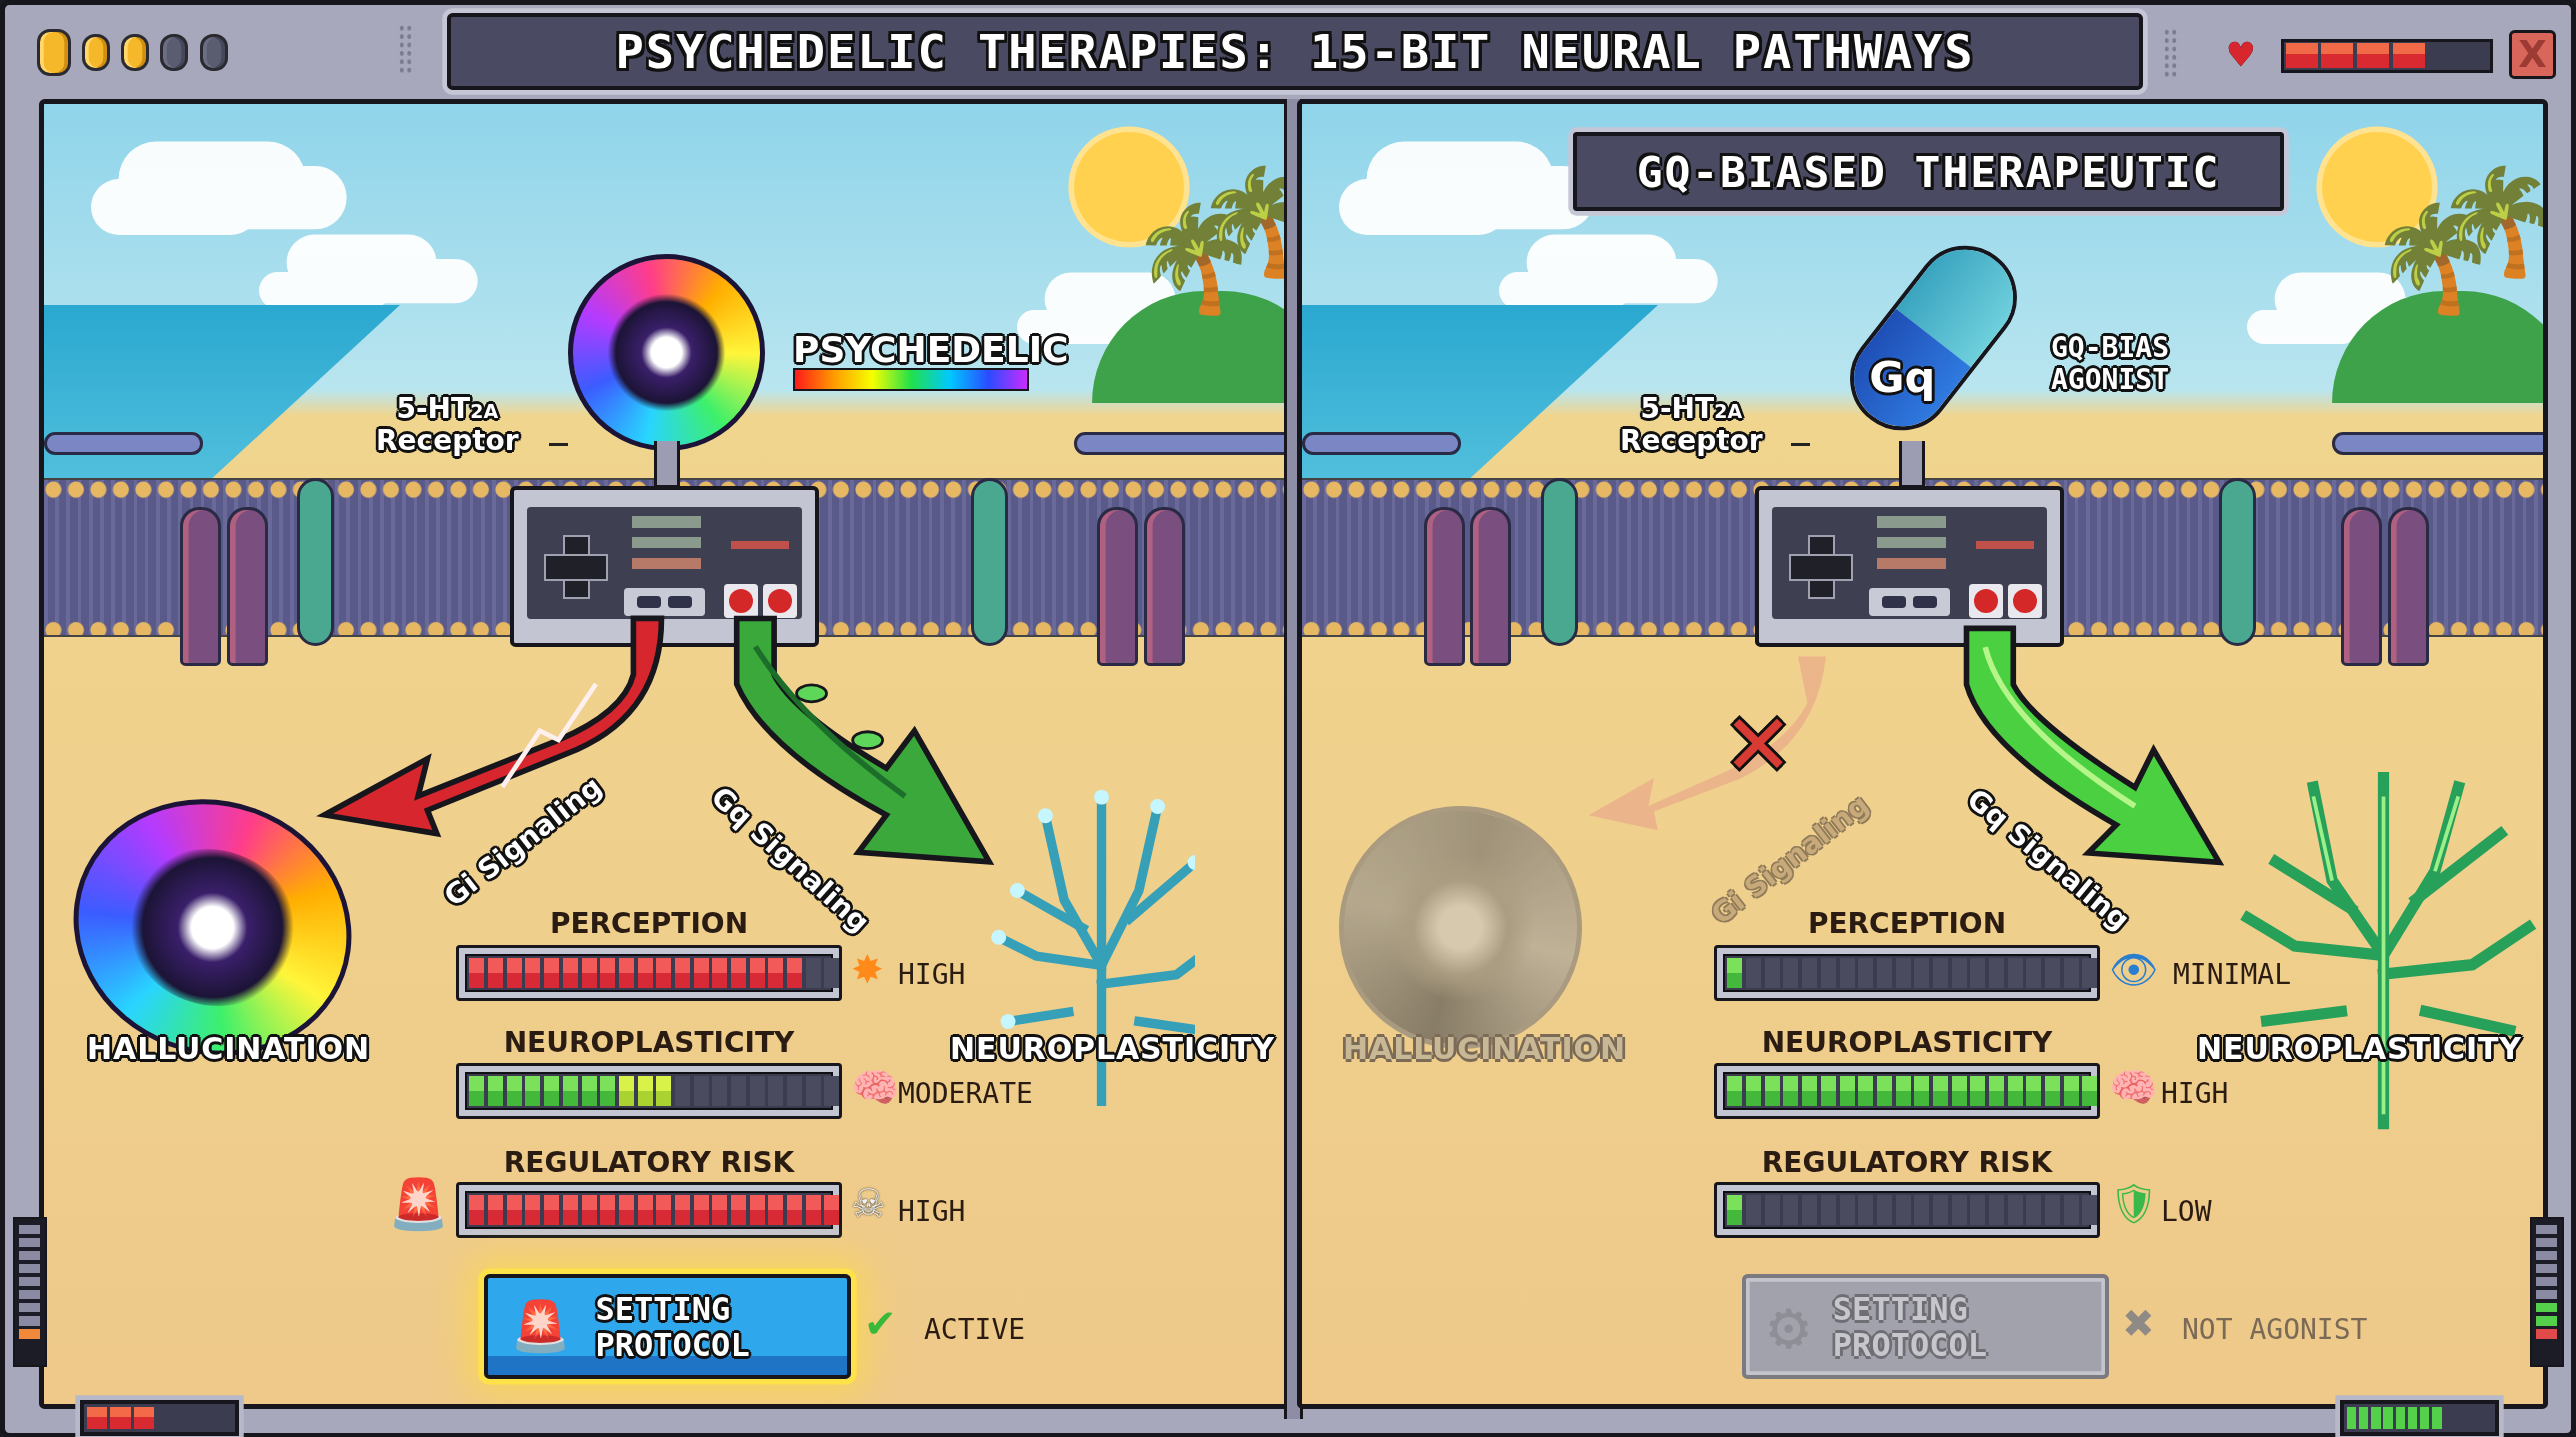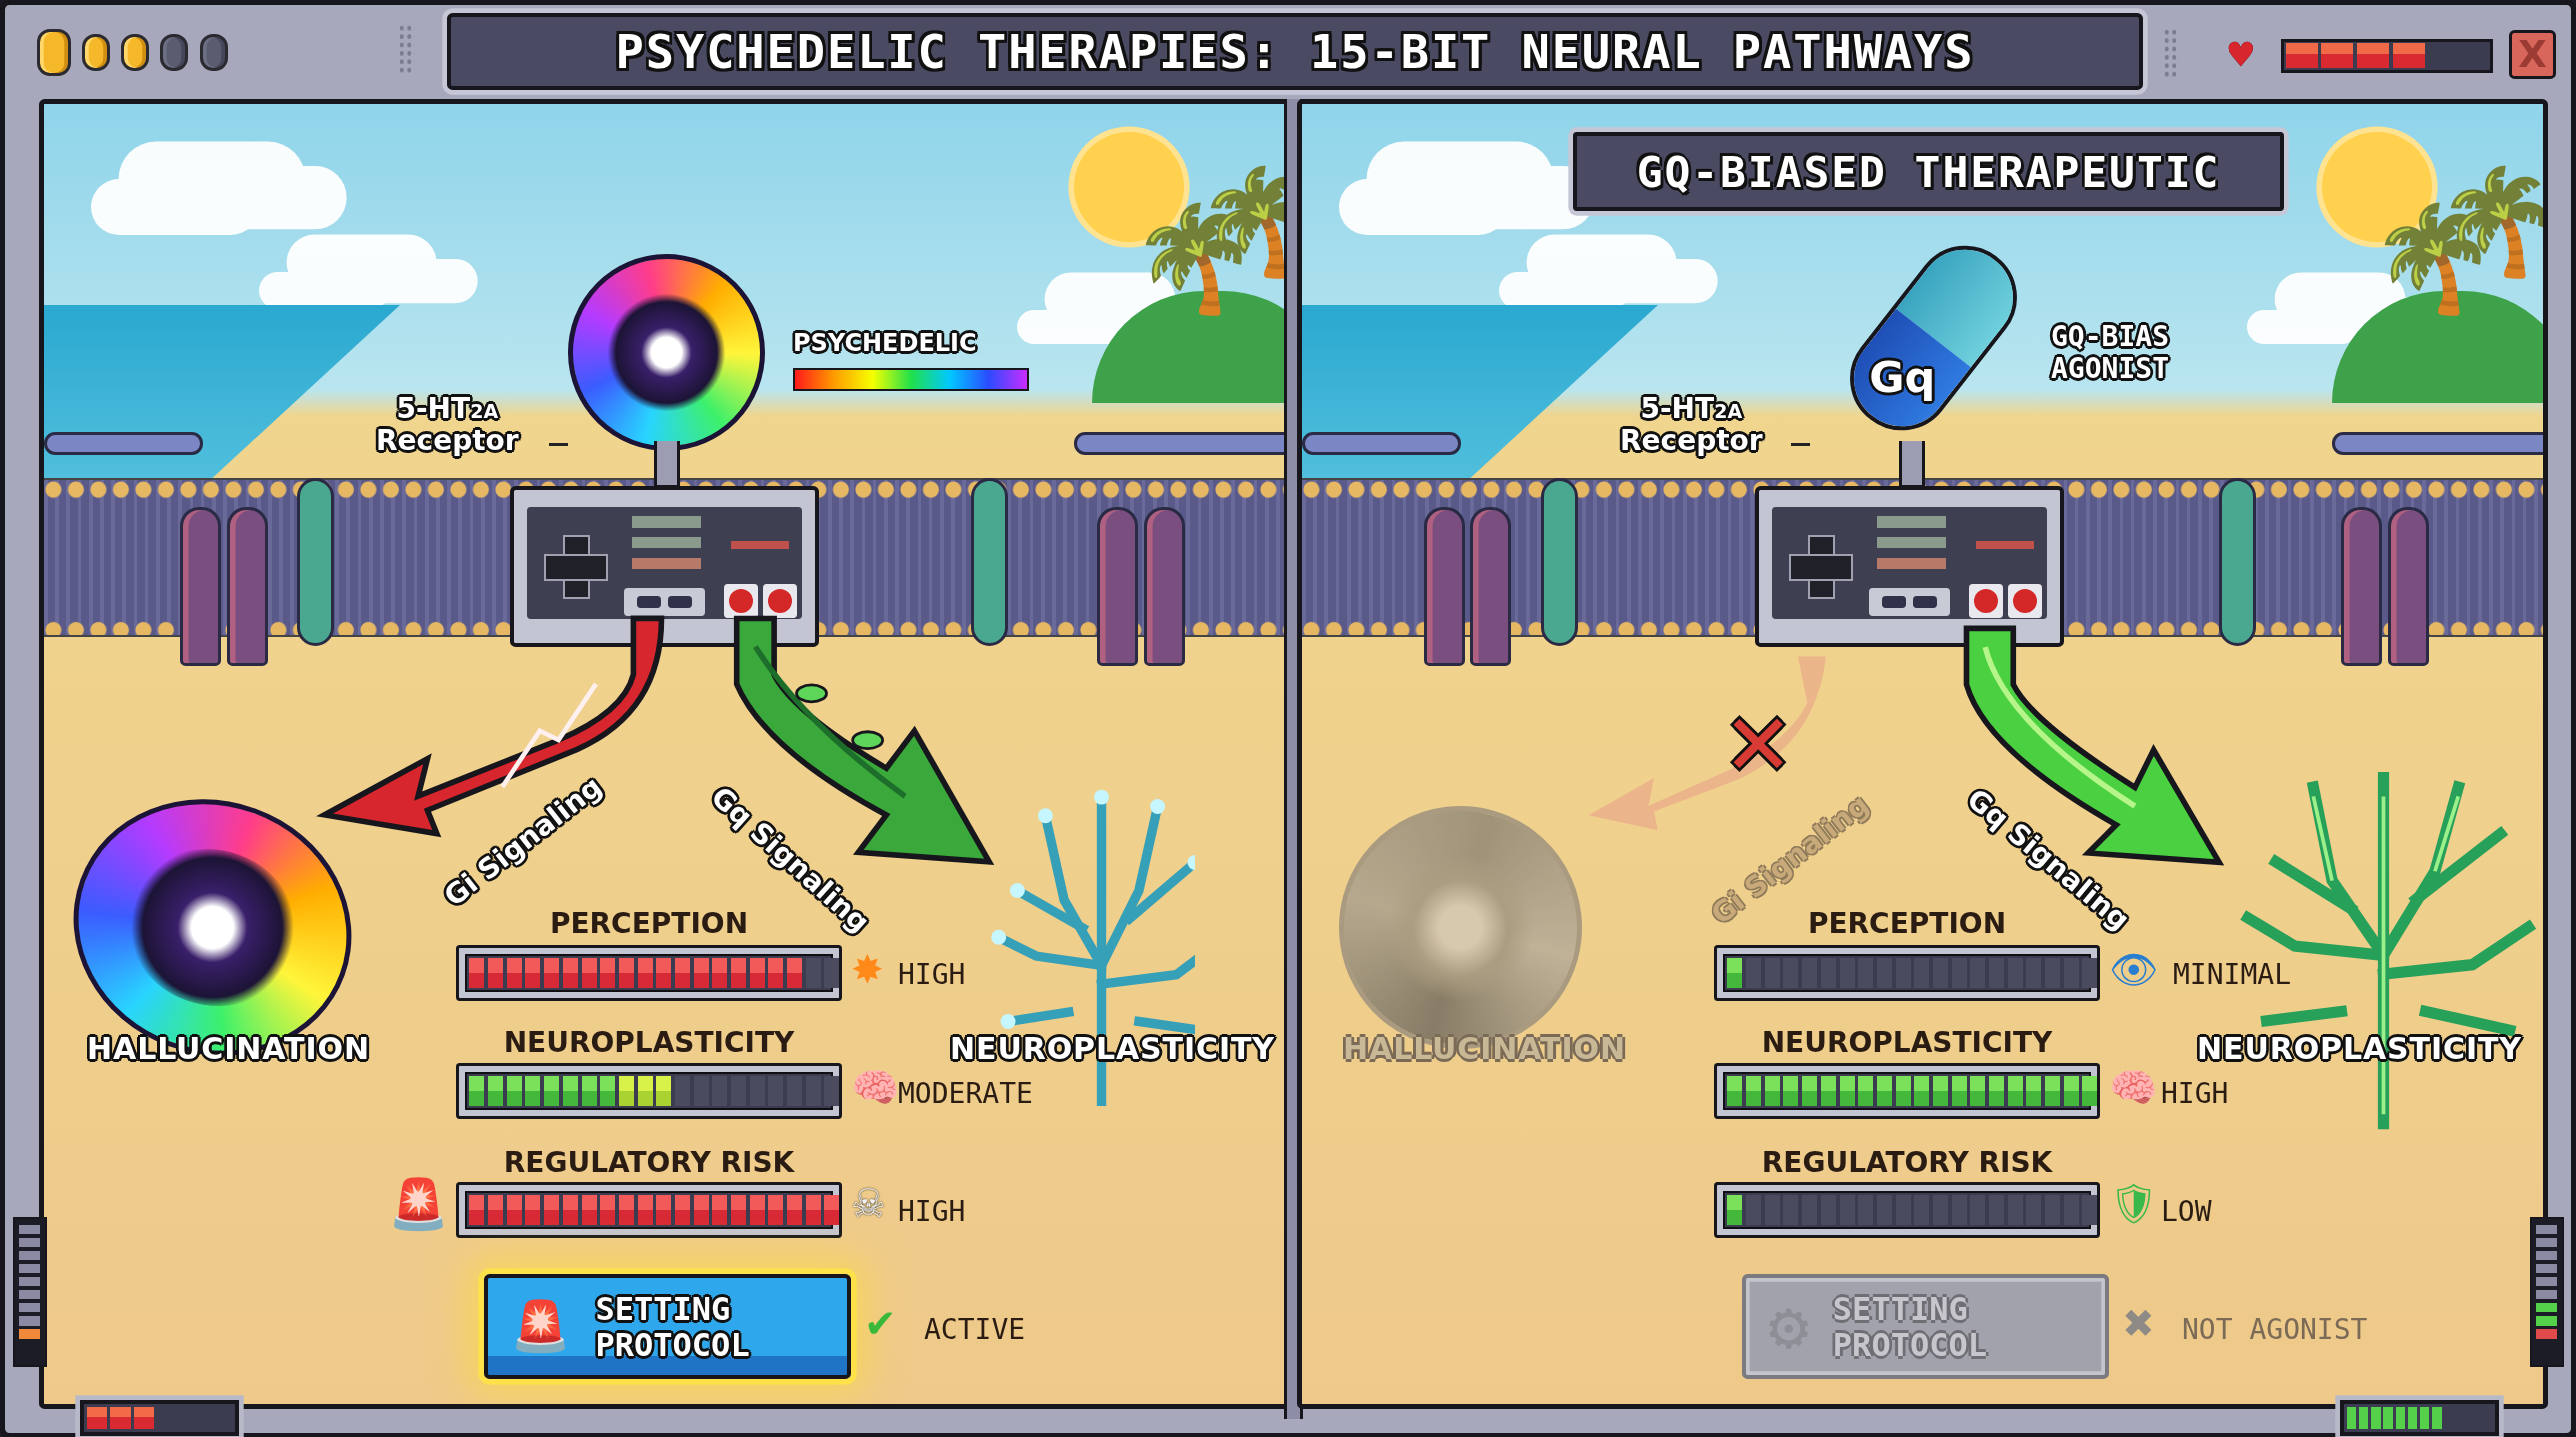--- a/index.html
+++ b/index.html
@@ -205,21 +205,21 @@
     <div class="neuron-branch" style="left:0; top:328px; width:159px;"></div>
     <div class="neuron-branch" style="left:1030px; top:328px; width:221px;"></div>
     <div class="channel" style="left:136px; top:403px;"></div>
     <div class="channel" style="left:183px; top:403px;"></div>
     <div class="tube" style="left:253px; top:374px;"></div>
     <div class="tube" style="left:927px; top:374px;"></div>
     <div class="channel" style="left:1053px; top:403px;"></div>
     <div class="channel" style="left:1100px; top:403px;"></div>
 
     <div class="galaxy" style="left:524px; top:150px; width:197px; height:197px; transform: rotate(-12deg);"></div>
-    <div class="label-outline" style="position:absolute; left:749px; top:225px; font-size:24px;">PSYCHEDELIC</div>
+    <div class="label-outline" style="position:absolute; left:749px; top:225px; font-size:36px;">PSYCHEDELIC</div>
     <div class="rainbow-bar" style="left:749px; top:264px; width:236px;"></div>
 
     <div class="stem" style="left:610px; top:337px;"></div>
     <div class="controller" style="left:466px; top:382px;">
       <div class="ctrl-inner">
         <div class="dpad"></div>
         <div class="ctrl-stripe" style="top:9.4px;"></div>
         <div class="ctrl-stripe" style="top:30px;"></div>
         <div class="ctrl-stripe" style="top:51px; background:#b87a68;"></div>
         <div class="ctrl-sel">
@@ -400,21 +400,21 @@
     <div class="tube" style="left:917px; top:374px;"></div>
     <div class="channel" style="left:1039px; top:403px;"></div>
     <div class="channel" style="left:1086px; top:403px;"></div>
 
     <div class="pill" style="left:580px; top:131px;">
       <div class="pill-top"></div>
       <div class="pill-bot">
           <span class="pill-text label-outline">Gq</span>
         </div>
     </div>
-    <div class="label-outline" style="position:absolute; left:749px; top:217px; font-size:28px; line-height:32px; font-family:'DejaVu Sans Mono',monospace;">
+    <div class="label-outline" style="position:absolute; left:749px; top:228px; font-size:28px; line-height:32px; font-family:'DejaVu Sans Mono',monospace;">
       <span>GQ-BIAS</span><br><span>AGONIST</span>
     </div>
 
     <div class="stem" style="left:597px; top:337px;"></div>
     <div class="controller" style="left:453px; top:382px;">
       <div class="ctrl-inner">
         <div class="dpad"></div>
         <div class="ctrl-stripe" style="top:9.4px;"></div>
         <div class="ctrl-stripe" style="top:30px;"></div>
         <div class="ctrl-stripe" style="top:51px; background:#b87a68;"></div>

